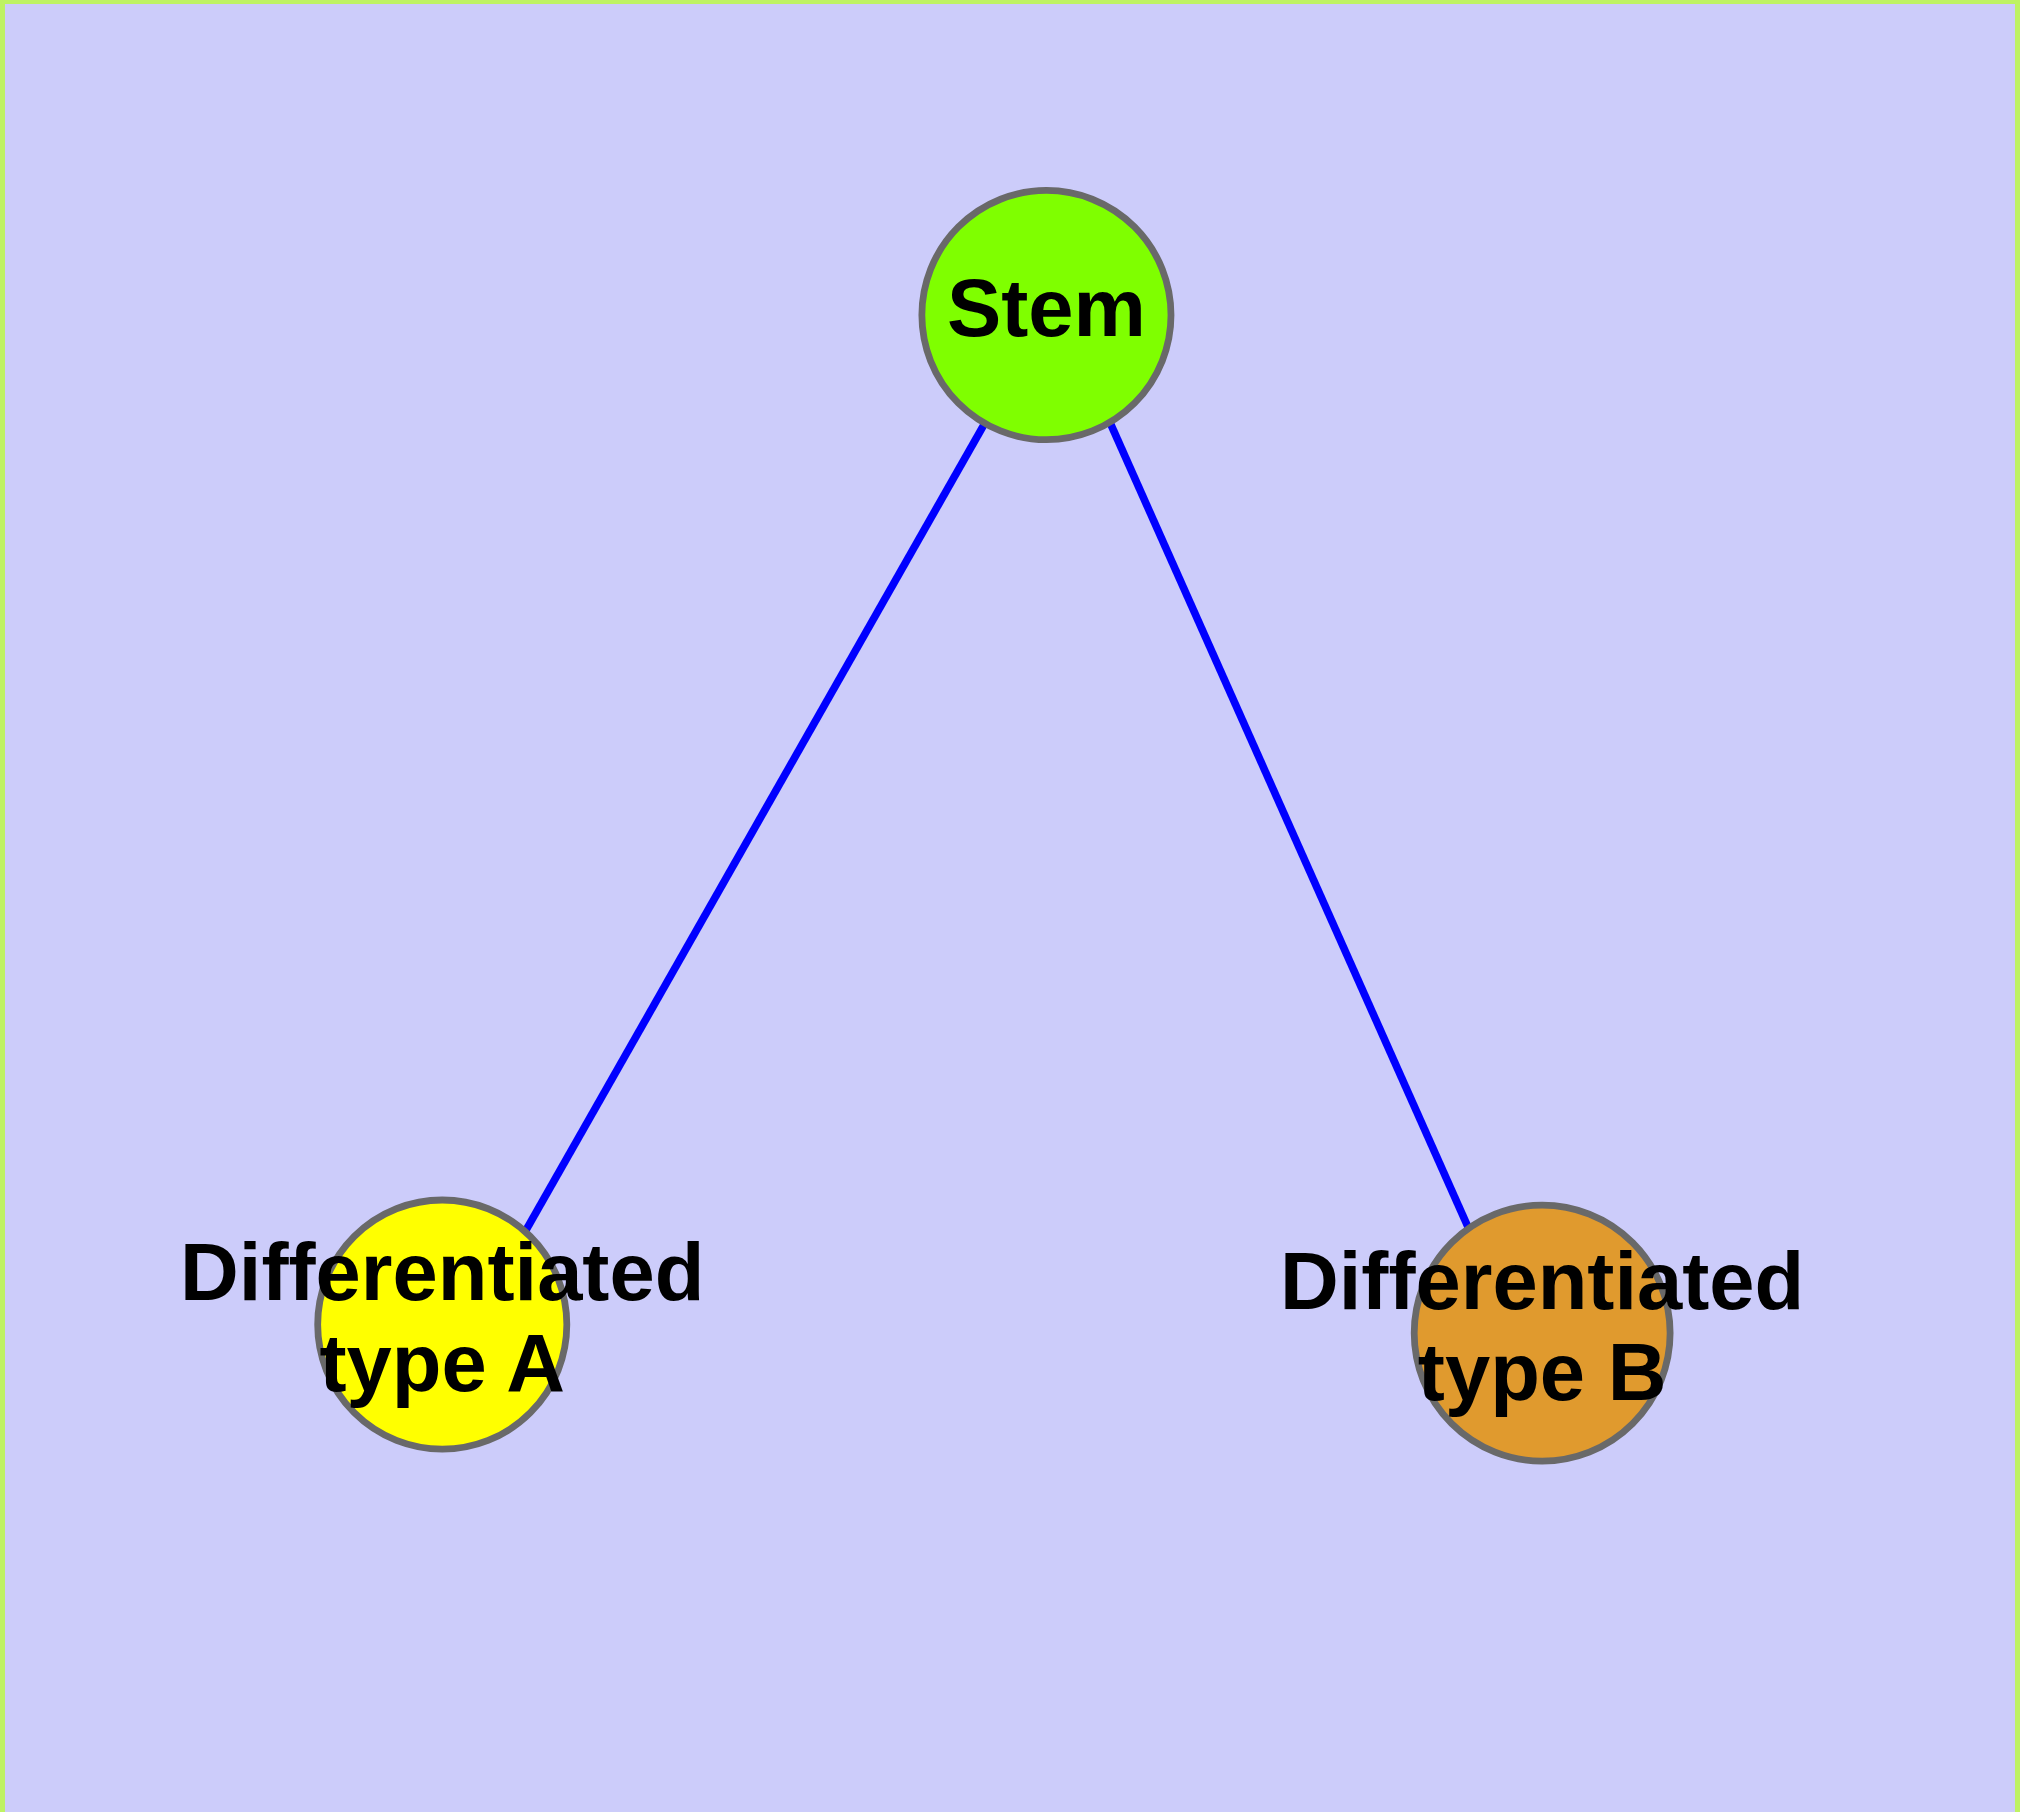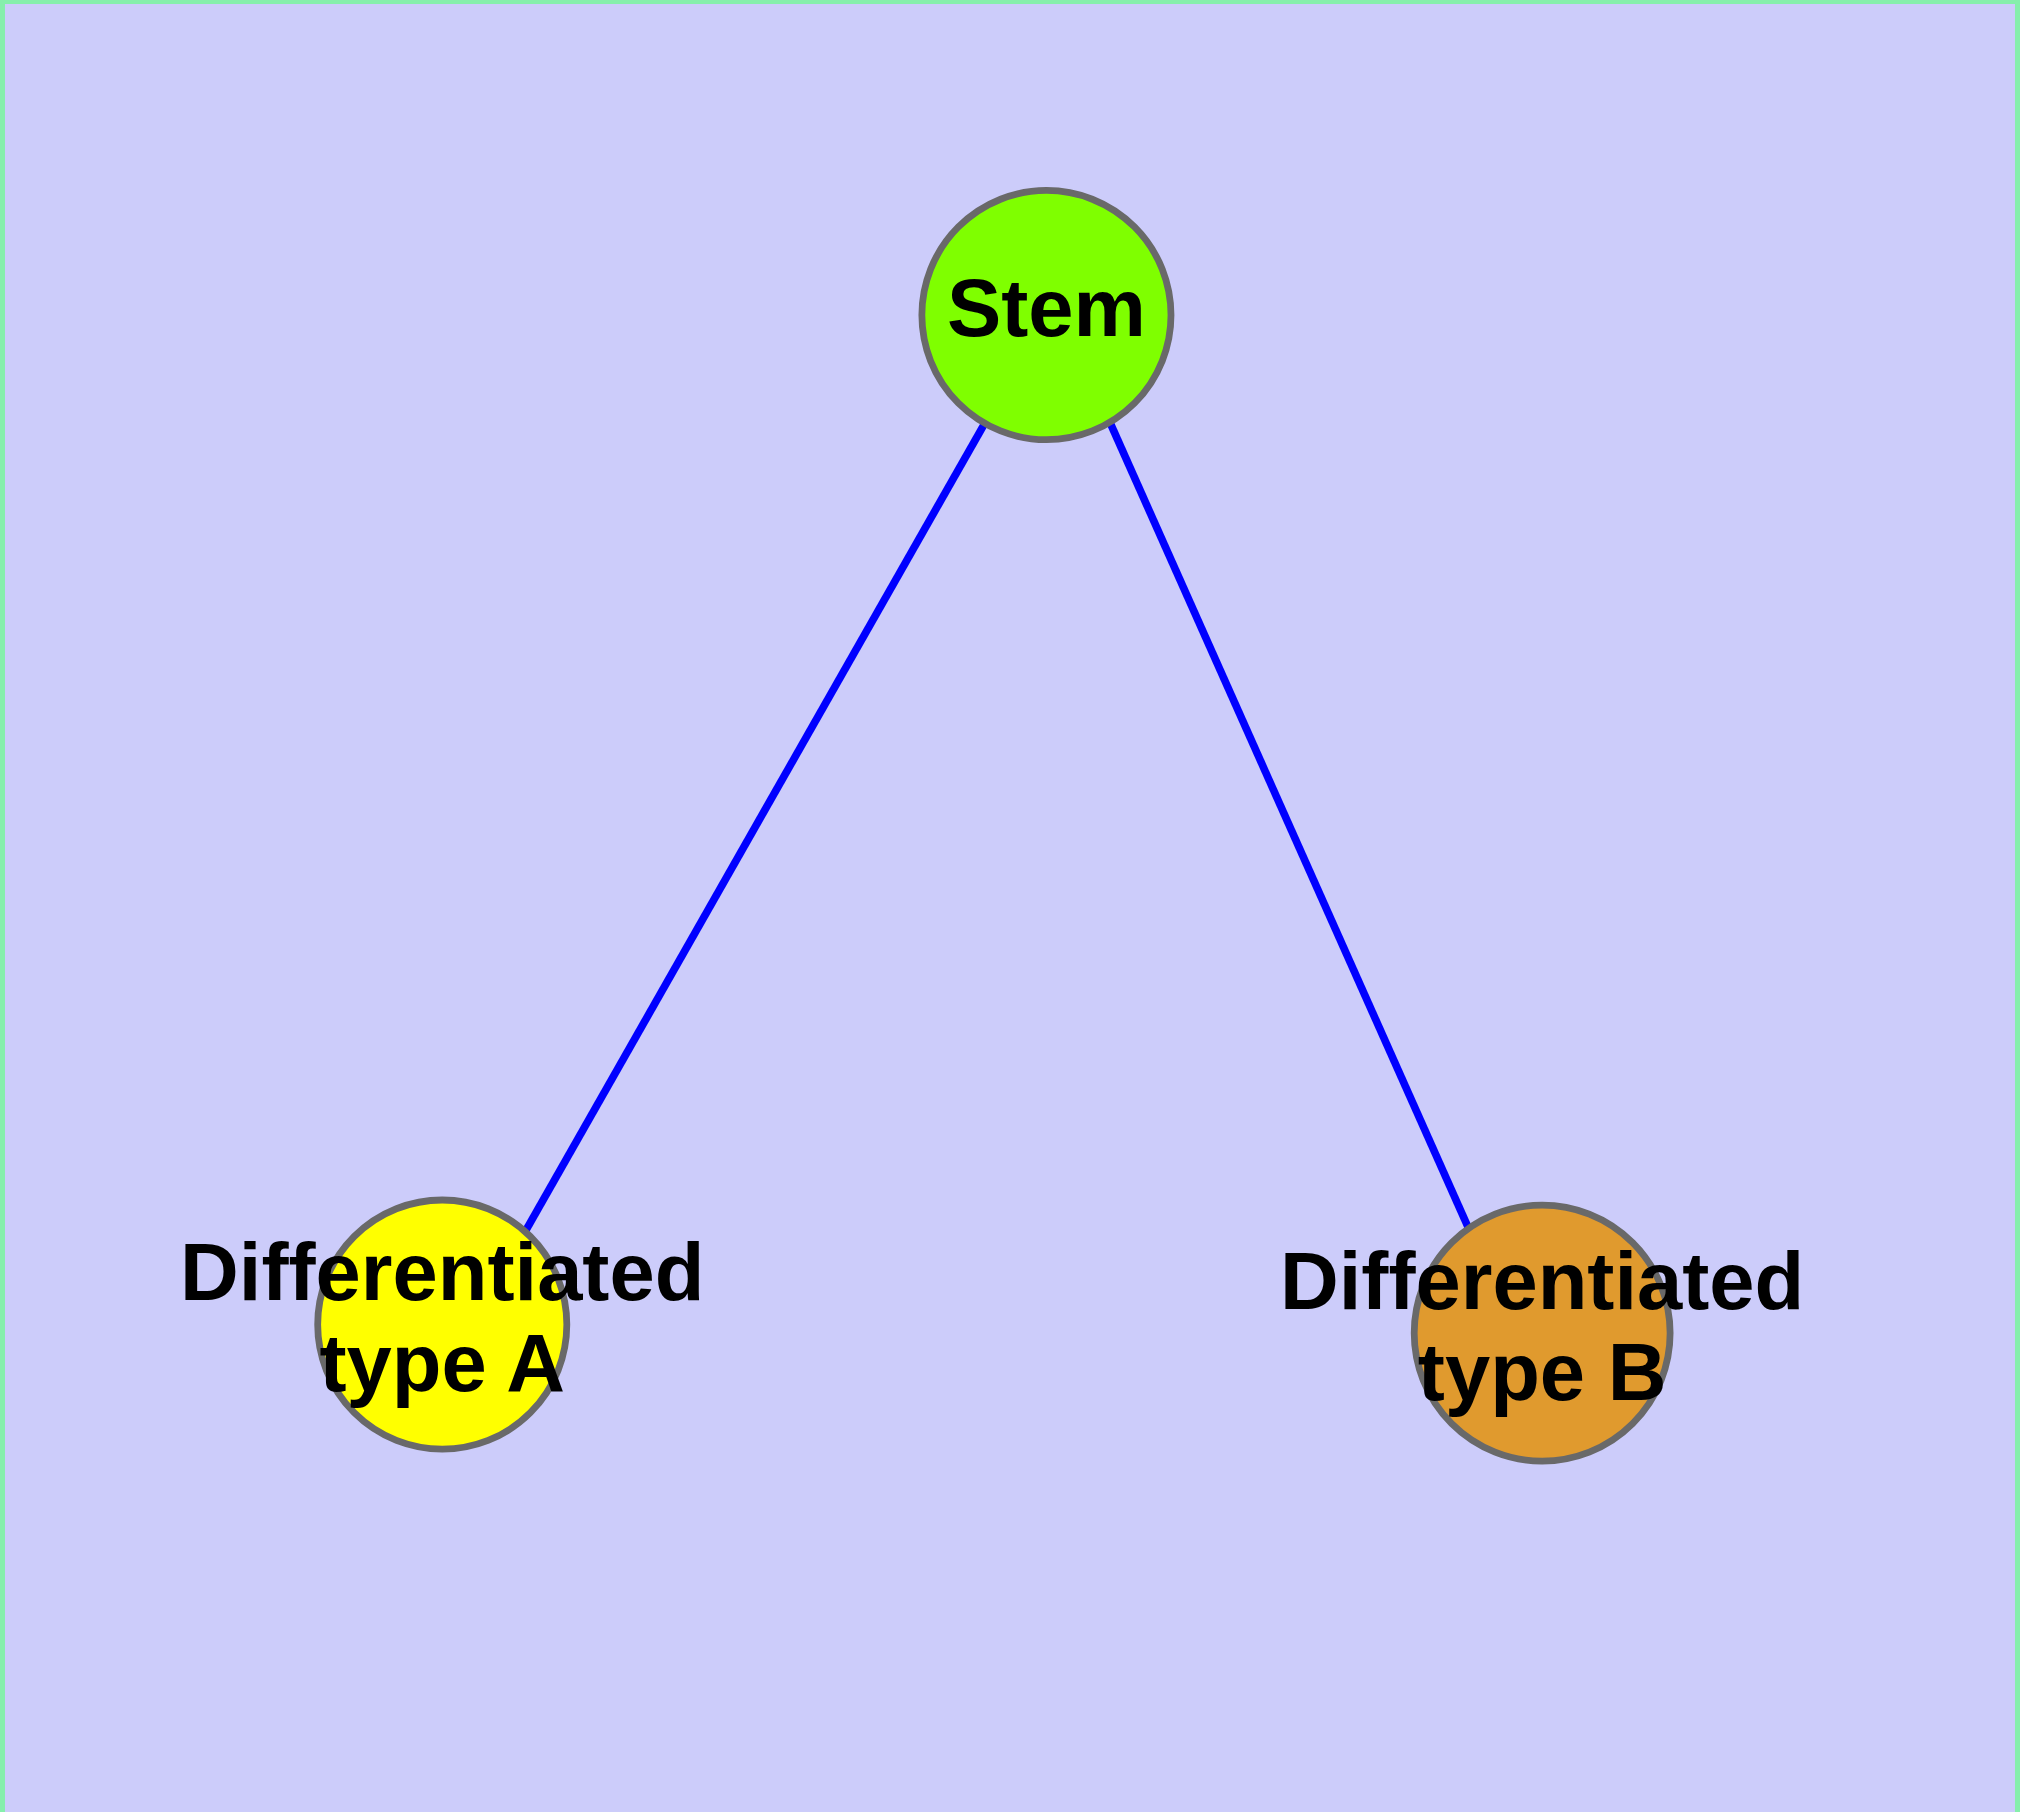--- a/index.html
+++ b/index.html
@@ -5,21 +5,21 @@
 <style>
   html, body {
     margin: 0;
     padding: 0;
     background: #ffffff;
   }
   #canvas {
     position: relative;
     width: 2021px;
     height: 1812px;
-    background: #86efac;
+    background: #bef264;
     overflow: hidden;
     font-family: "Liberation Sans", "DejaVu Sans", sans-serif;
   }
   #plot-area {
     position: absolute;
     left: 5.1px;
     top: 4.2px;
     width: 2010px;
     height: 1808px;
     background: #ccccfa;

